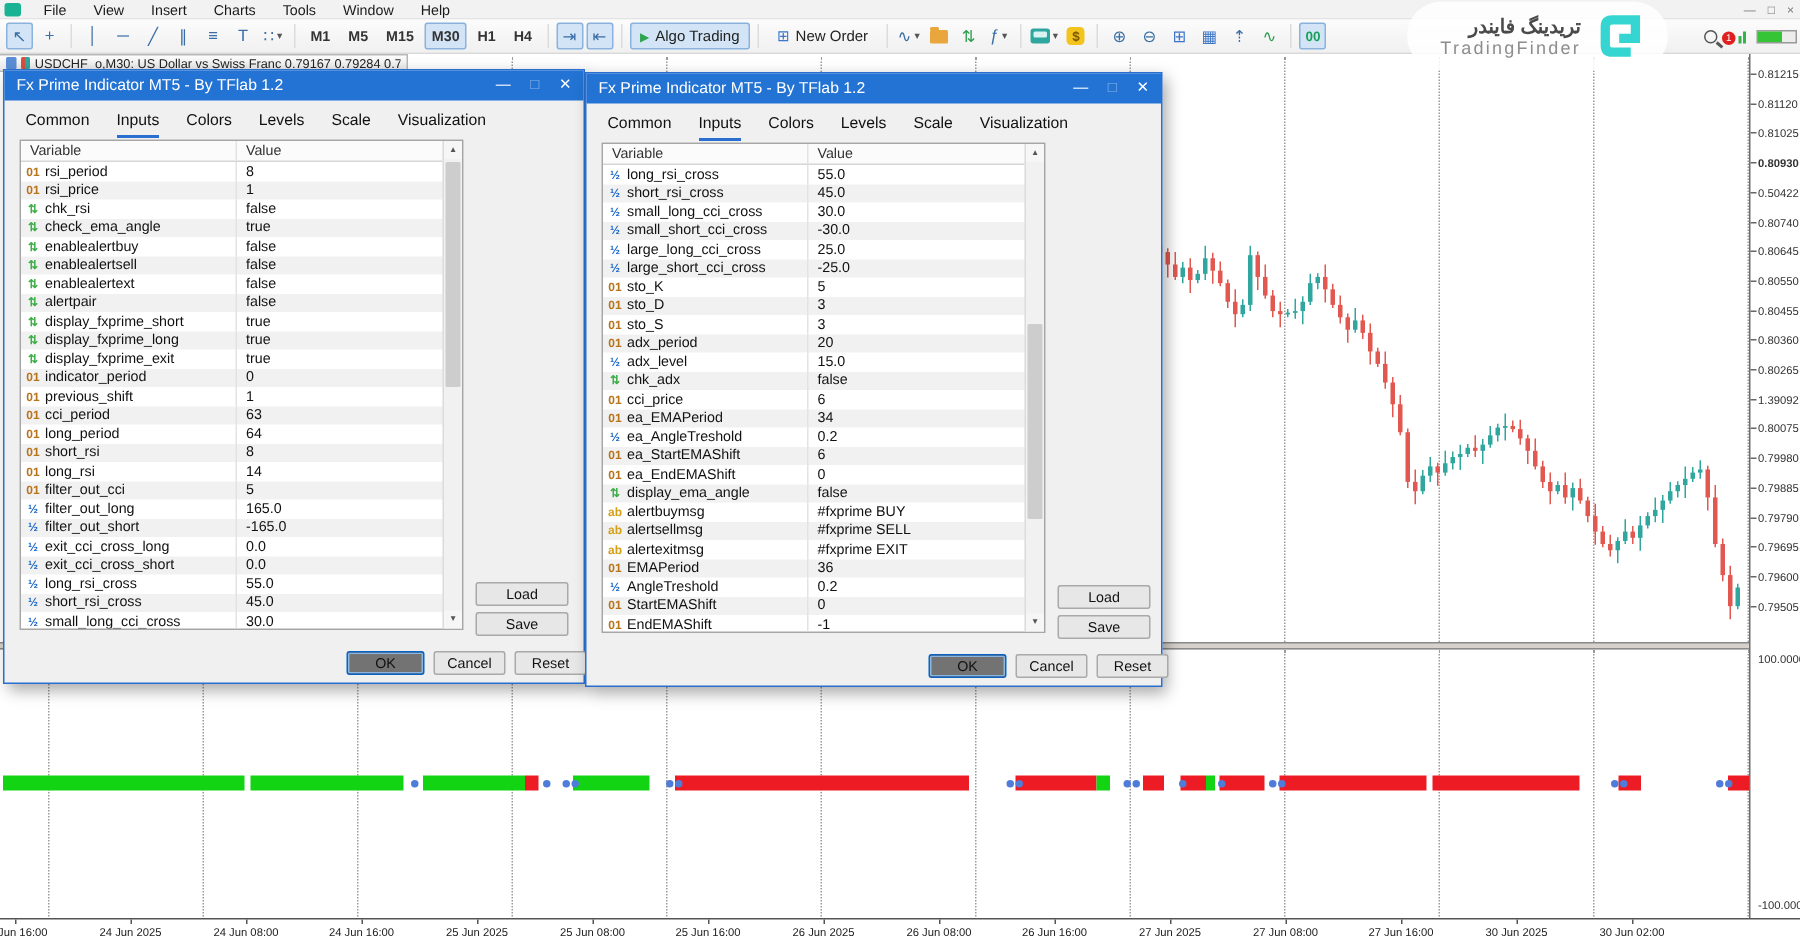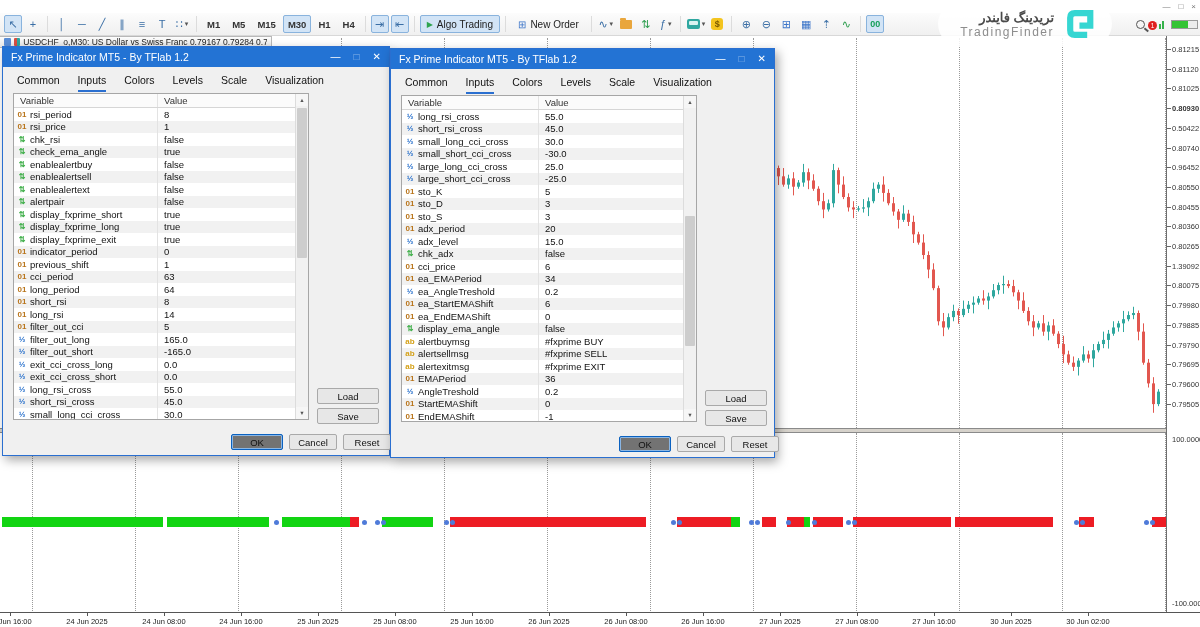--- a/index.html
+++ b/index.html
@@ -101,20 +101,24 @@
   #watermark { position:absolute; right:88px; top:1px; height:46px; padding:4px 14px 4px 22px;
     background:rgba(255,255,255,0.85); border-radius:24px; display:flex; align-items:center; gap:10px; z-index:25;}
   #watermark .txt { text-align:right; }
   #watermark .fa { font-size:13px; color:#4a4a4a; font-weight:bold; direction:rtl;}
   #watermark .en { font-size:12px; color:#8d8d8d; letter-spacing:1.5px;}
 </style>
 </head>
 <body>
 <div id="root">
 
+  <div id="menubar">
+    <span class="applogo"></span>
+    <span id="menu-items"><span class="mi">File</span><span class="mi">View</span><span class="mi">Insert</span><span class="mi">Charts</span><span class="mi">Tools</span><span class="mi">Window</span><span class="mi">Help</span></span>
+  </div>
   <div id="wincontrols">
       <span>—</span>
       <span>□</span>
       <span>×</span>
     </div>
 
   <div id="toolbar">
       <span class="tbtn active">
         <span>↖</span>
       </span>
@@ -456,21 +460,21 @@
       <div class="plabel" style="top: 28.7px;">0.81120</div>
       <div class="ptick" style="top: 52.4px;"></div>
       <div class="plabel" style="top: 48.4px;">0.81025</div>
       <div class="ptick" style="top: 72.1px;"></div>
       <div class="plabel" style="top: 68.1px; font-weight: bold;">0.80930</div>
       <div class="ptick" style="top: 91.8px;"></div>
       <div class="plabel" style="top: 87.8px;">0.50422</div>
       <div class="ptick" style="top: 111.5px;"></div>
       <div class="plabel" style="top: 107.5px;">0.80740</div>
       <div class="ptick" style="top: 131.2px;"></div>
-      <div class="plabel" style="top: 127.2px;">0.96452</div>
+      <div class="plabel" style="top: 127.2px;">0.80645</div>
       <div class="ptick" style="top: 150.9px;"></div>
       <div class="plabel" style="top: 146.9px;">0.80550</div>
       <div class="ptick" style="top: 170.6px;"></div>
       <div class="plabel" style="top: 166.6px;">0.80455</div>
       <div class="ptick" style="top: 190.3px;"></div>
       <div class="plabel" style="top: 186.3px;">0.80360</div>
       <div class="ptick" style="top: 210px;"></div>
       <div class="plabel" style="top: 206px;">0.80265</div>
       <div class="ptick" style="top: 229.7px;"></div>
       <div class="plabel" style="top: 225.7px;">1.39092</div>

